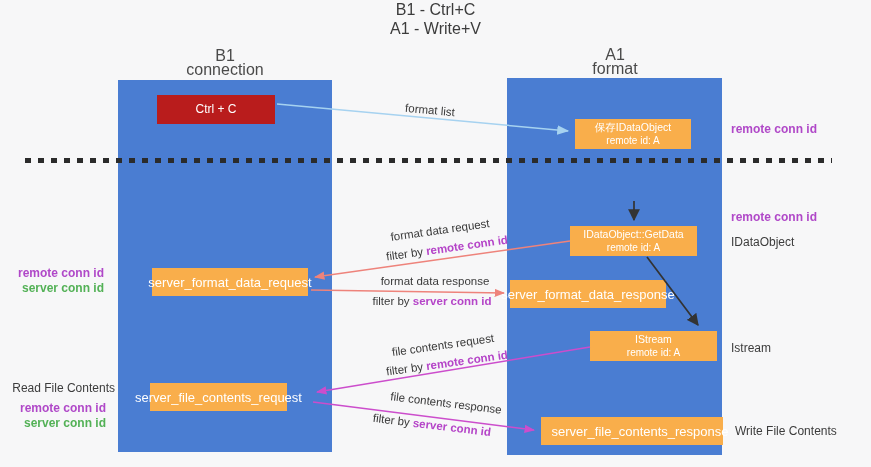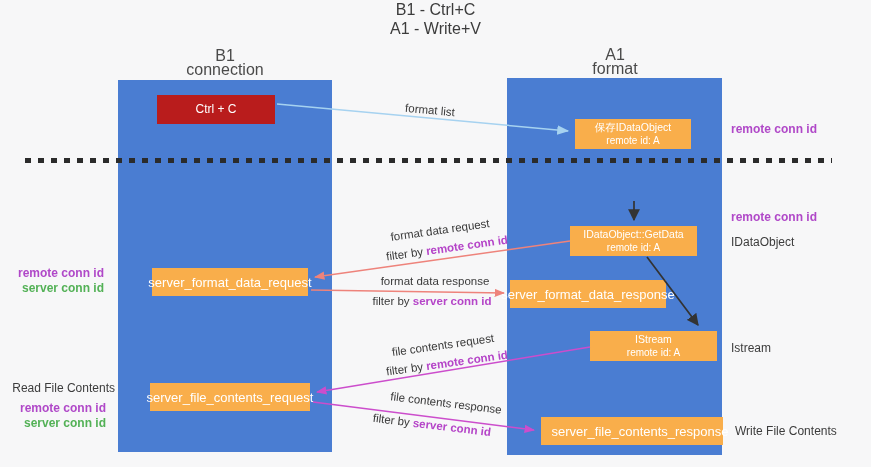--- a/index.html
+++ b/index.html
@@ -35,21 +35,21 @@
   .node-green  { background:#b91c1c; font-size:12px; }
   .node-orange { background:#f9ae4b; font-size:13px; }
   .node .l2 { font-size:10px; }
   #node-ctrl-c   { left:157px; top:95px;  width:118px; height:29px; }
   #node-saveobj  { left:575px; top:119px; width:116px; height:30px; font-size:10.5px; }
   #node-ctrl-v   { left:573px; top:171px; width:122px; height:28px; }
   #node-getdata  { left:570px; top:226px; width:127px; height:30px; font-size:10.5px; }
   #node-fmt-req  { left:152px; top:268px; width:156px; height:28px; }
   #node-fmt-res  { left:510px; top:280px; width:156px; height:28px; }
   #node-istream  { left:590px; top:331px; width:127px; height:30px; font-size:10.5px; }
-  #node-file-req { left:150px; top:383px; width:160px; height:28px; }
+  #node-file-req { left:150px; top:383px; width:137px; height:28px; }
   #node-file-res { left:541px; top:417px; width:166px; height:28px;padding-left:16px; }
 
   
   .ann { font-size:12px; white-space:nowrap; }
   .ann-purple { color:#b048c8; font-weight:bold; }
   .ann-green  { color:#53b156; font-weight:bold; }
   #ann-rci-top   { left:731px; top:122px; }
   #ann-rci-mid   { left:731px; top:210px; }
   #ann-dataobj   { left:731px; top:235px; }
   #ann-istream   { left:731px; top:341px; }

